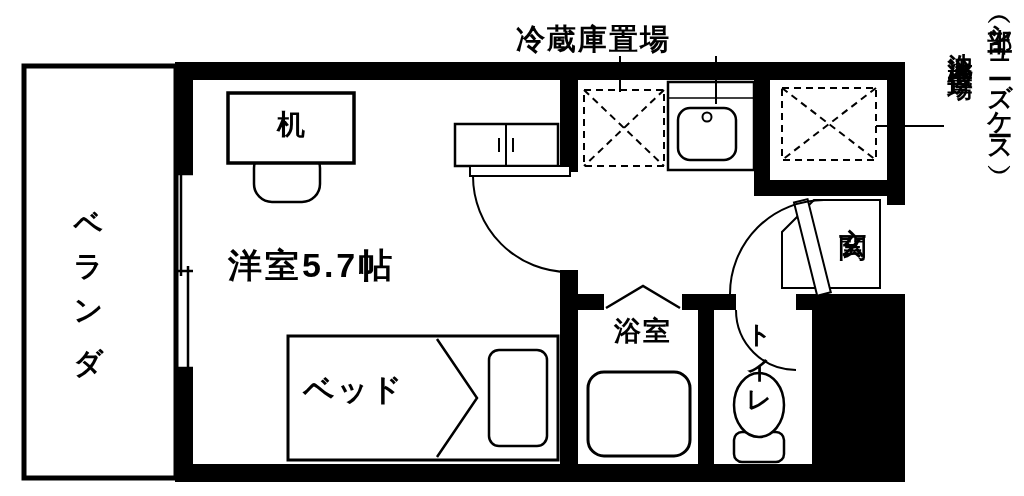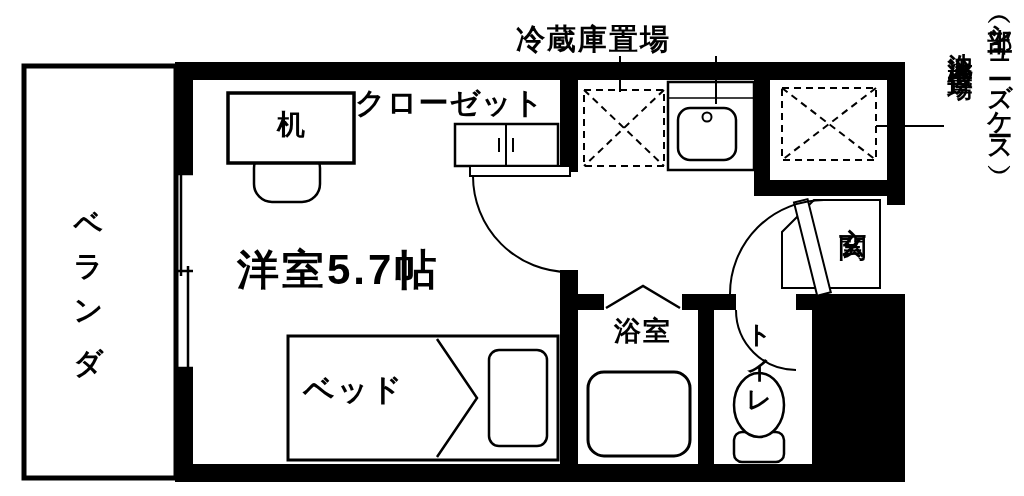--- a/index.html
+++ b/index.html
@@ -108,23 +108,22 @@
 
 
   <div class="lbl v" style="left:986px; top:8px; font-size:25px;">（上部シューズケース）</div>
 
   <div class="lbl v" style="left:946px; top:32px; font-size:25px; letter-spacing:6px;">洗濯機置場</div>
 
   <div class="lbl v" style="left:72px; top:190px; font-size:29px; letter-spacing:12px;">ベランダ</div>
 
   <div class="lbl ctr" style="left:228px; top:110px; width:126px; font-size:28px;">机</div>
 
-  <div class="lbl" style="left:355px; top:86px; font-size:30px; letter-spacing:1px;">クローゼット</div>
 
-  <div class="lbl" style="left:237px; top:247px; font-size:42px; letter-spacing:3px;">洋室5.7帖</div>
+  <div class="lbl" style="left:228px; top:247px; font-size:34px; letter-spacing:3px;">洋室5.7帖</div>
 
   <div class="lbl ctr" style="left:588px; top:317px; width:110px; font-size:27px; letter-spacing:2px;">浴室</div>
 
   <div class="lbl" style="left:303px; top:373px; font-size:31px; letter-spacing:2px;">ベッド</div>
 
   <div class="lbl v" style="left:745px; top:306px; font-size:25px; letter-spacing:5px;">トイレ</div>
 
   <div class="lbl v" style="left:837px; top:206px; font-size:27px; letter-spacing:8px;">玄関</div>
 
 </div>

